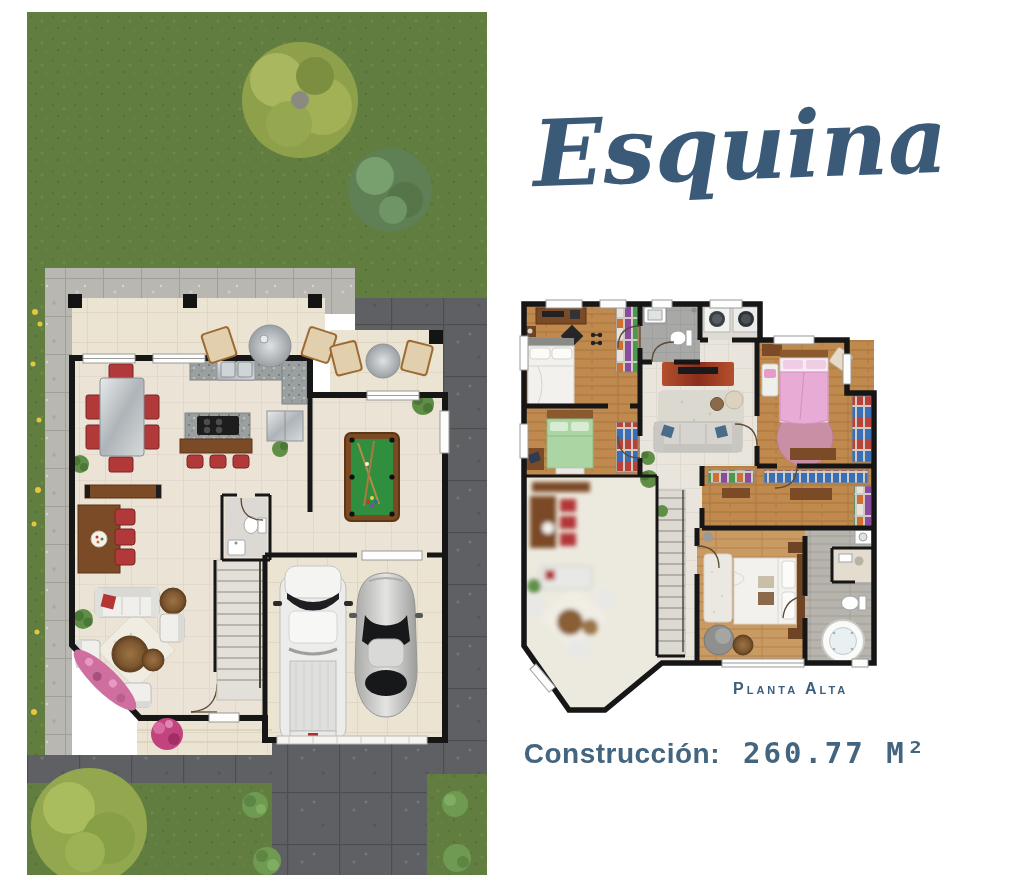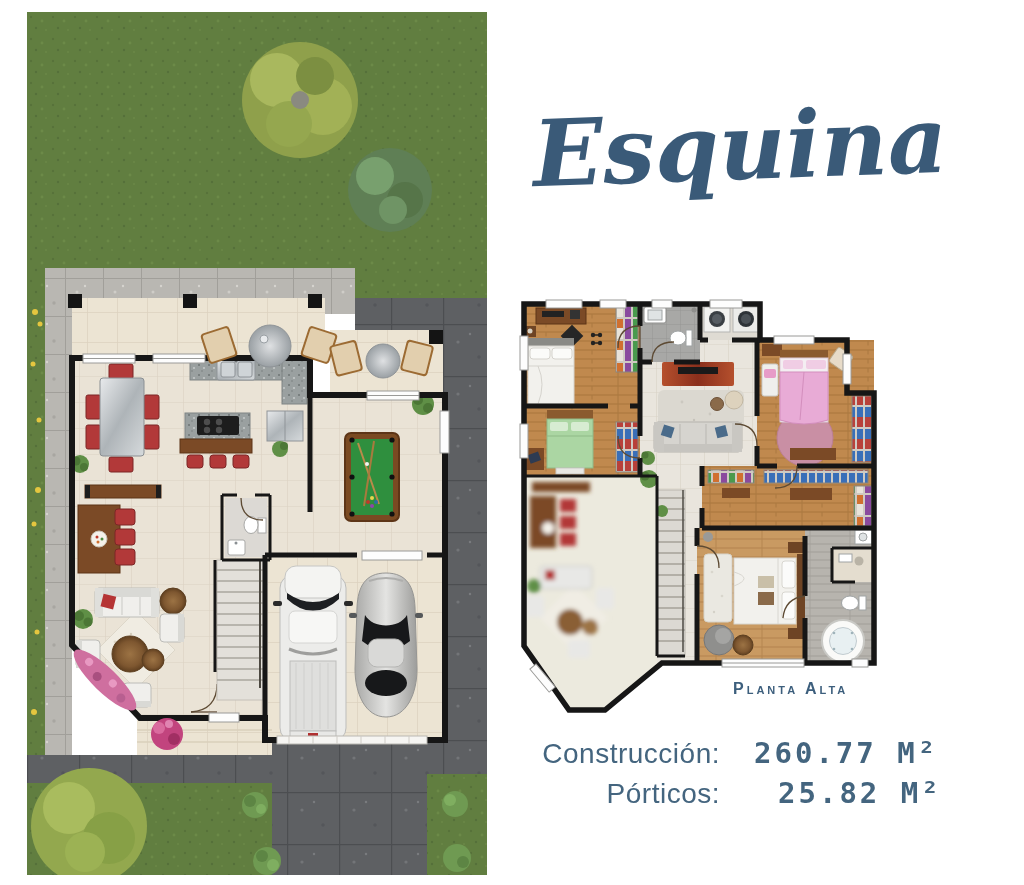--- a/index.html
+++ b/index.html
@@ -15,24 +15,24 @@
   .abs{position:absolute;}
   #site-plan{left:27px;top:12px;width:460px;height:863px;}
   #upper-plan{left:512px;top:296px;width:380px;height:418px;}
   #title{left:520px;top:92px;width:440px;text-align:center;
          font-family:"DejaVu Serif",serif;font-style:italic;font-weight:700;
          font-size:92px;color:var(--accent);transform:rotate(-2deg);line-height:1.2;}
   #plan-label{left:733px;top:680px;font-variant:small-caps;font-weight:700;
          letter-spacing:3px;font-size:16px;color:#3d5f7d;}
   #stats{left:505px;top:736px;width:470px;color:var(--stats);}
   .stat-row{display:flex;align-items:baseline;margin-bottom:6px;}
-  .stat-label{flex:0 0 215px;text-align:right;font-weight:400;font-size:28px;
+  .stat-label{flex:0 0 215px;text-align:right;font-weight:700;font-size:28px;
          letter-spacing:.5px;}
   .stat-value{font-family:"DejaVu Sans Mono",monospace;font-weight:700;
-         font-size:29px;letter-spacing:3px;margin-left:34px;}
+         font-size:29px;letter-spacing:3px;margin-left:23px;}
   .stat-row.second .stat-value{margin-left:58px;}
   
   .wall{stroke:var(--wall);stroke-width:5;fill:none;stroke-linecap:butt;}
   .wallthin{stroke:var(--wall);stroke-width:3;fill:none;}
   .win{fill:#fdfdfd;stroke:#9a9a98;stroke-width:1;}
   .red{fill:var(--red);stroke:#7d2626;stroke-width:1;}
   .woodf{fill:#7b4a26;stroke:#5d3517;stroke-width:1;}
   .white-f{fill:#f0efec;stroke:#bcbcb8;stroke-width:1;}
   .door{stroke:#5d4a33;stroke-width:1.3;fill:none;}
   .plantc{fill:#5f8f46;}
@@ -686,17 +686,13 @@
   </g>
 </svg>
 
 <div id="plan-label" class="abs">Planta Alta</div>
 
 <div id="stats" class="abs">
   <div class="stat-row">
     <span class="stat-label">Construcción:</span>
     <span class="stat-value">260.77 M²</span>
   </div>
-  <div class="stat-row second">
-    <span class="stat-label">Pórticos:</span>
-    <span class="stat-value">25.82 M²</span>
-  </div>
 </div>
 
 </body></html>

